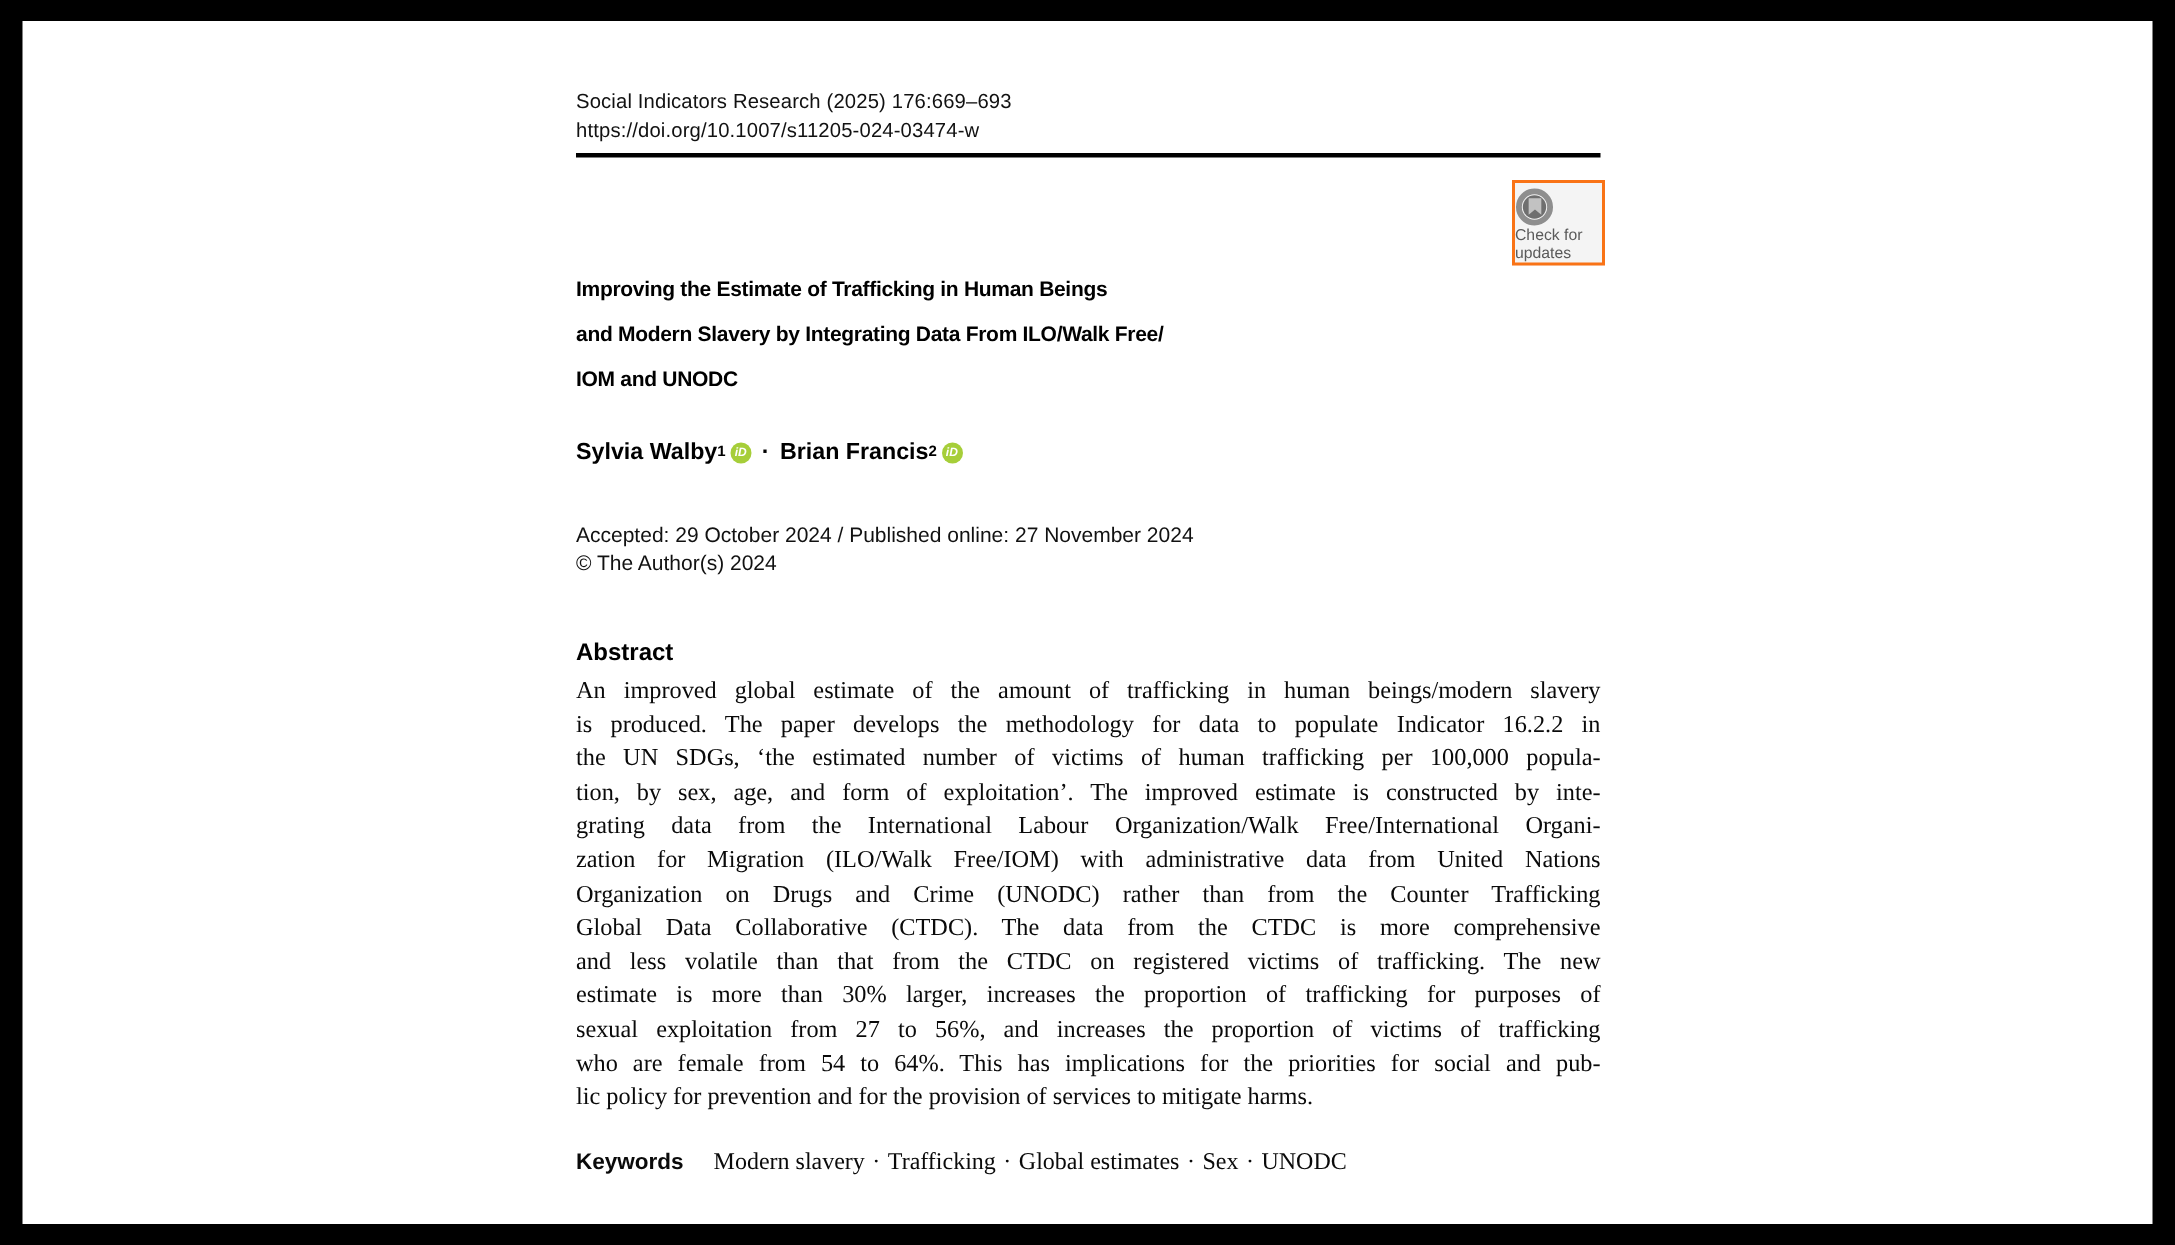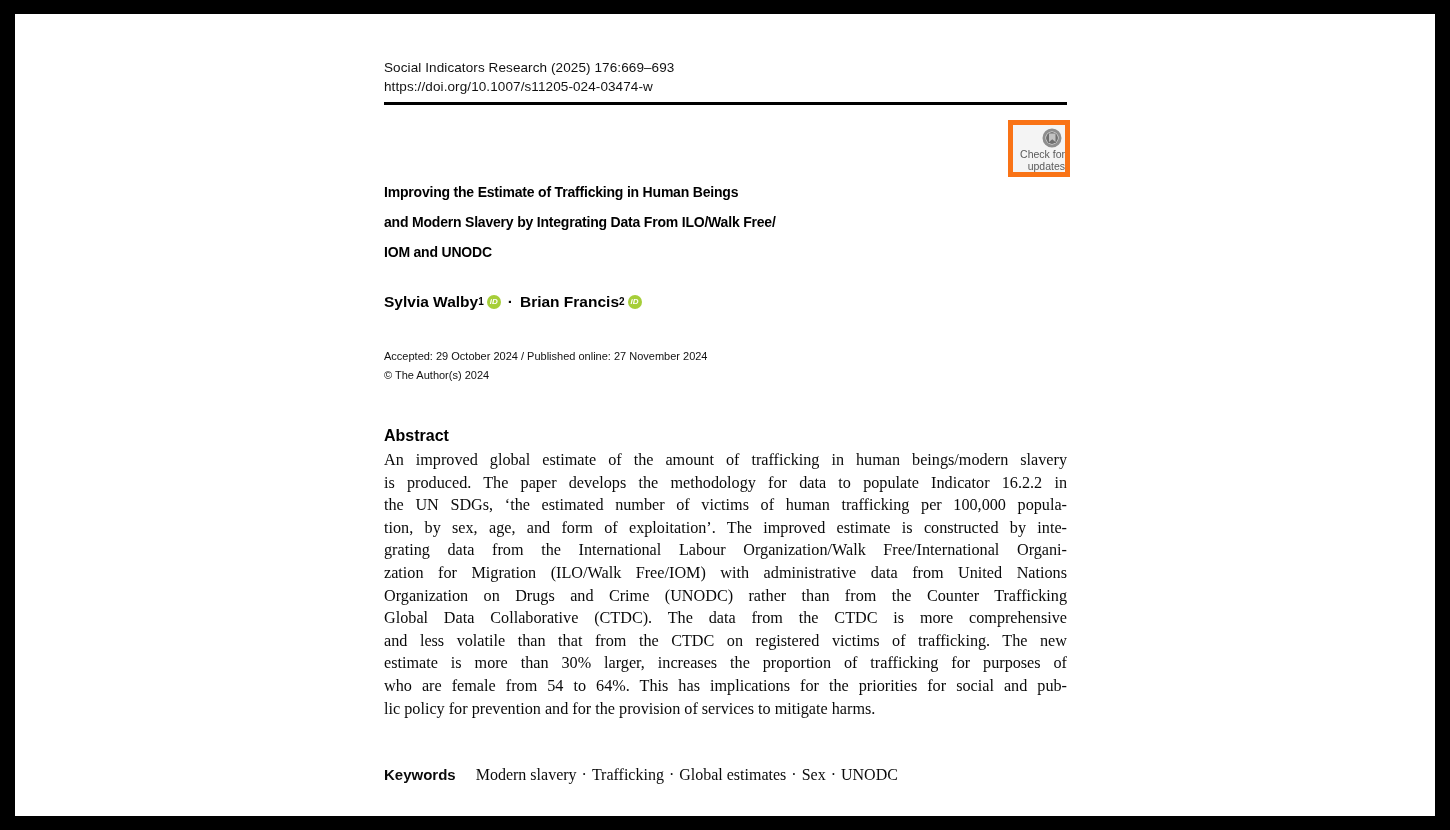--- a/index.html
+++ b/index.html
@@ -49,24 +49,24 @@
     font-weight: bold;
     letter-spacing: 0.6px;
     color: #1c1c1c;
   }
   
   .crossmark {
     position: absolute;
     left: 993px; top: 106px;
     width: 62px; height: 57px;
     background: #f4f4f4;
-    border: 5px solid #f97316;
+    border: 2px solid #f97316;
     display: flex;
     flex-direction: column;
-    align-items: flex-end;
+    align-items: flex-start;
     padding-top: 3px;
     cursor: pointer;
   }
   .crossmark-text {
     font-size: 10.5px;
     line-height: 12px;
     color: #5a5a5a;
     text-align: center;
   }
   
@@ -102,21 +102,21 @@
     color: #ffffff;
     font-size: 8px;
     font-weight: bold;
     font-style: italic;
     line-height: 1;
   }
   .auth-sep { margin: 0 7px; font-weight: bold; }
   
   .dates {
     top: 333px;
-    font-size: 11px;
+    font-size: 14px;
     line-height: 18.5px;
     color: #111111;
   }
   
   .abs-head {
     top: 413px;
     font-size: 16px;
     font-weight: bold;
     color: #000000;
   }
@@ -200,20 +200,21 @@
     <div class="abs-line">An improved global estimate of the amount of trafficking in human beings/modern slavery</div>
     <div class="abs-line">is produced. The paper develops the methodology for data to populate Indicator 16.2.2 in</div>
     <div class="abs-line">the UN SDGs, ‘the estimated number of victims of human trafficking per 100,000 popula-</div>
     <div class="abs-line">tion, by sex, age, and form of exploitation’. The improved estimate is constructed by inte-</div>
     <div class="abs-line">grating data from the International Labour Organization/Walk Free/International Organi-</div>
     <div class="abs-line">zation for Migration (ILO/Walk Free/IOM) with administrative data from United Nations</div>
     <div class="abs-line">Organization on Drugs and Crime (UNODC) rather than from the Counter Trafficking</div>
     <div class="abs-line">Global Data Collaborative (CTDC). The data from the CTDC is more comprehensive</div>
     <div class="abs-line">and less volatile than that from the CTDC on registered victims of trafficking. The new</div>
     <div class="abs-line">estimate is more than 30% larger, increases the proportion of trafficking for purposes of</div>
+    <div class="abs-line">sexual exploitation from 27 to 56%, and increases the proportion of victims of trafficking</div>
     <div class="abs-line">who are female from 54 to 64%. This has implications for the priorities for social and pub-</div>
     <div class="abs-line last">lic policy for prevention and for the provision of services to mitigate harms.</div>
   </div>
 
   <div class="col keywords">
     <span class="kw-label">Keywords</span><span>Modern slavery</span><span class="kw-sep">·</span><span>Trafficking</span><span class="kw-sep">·</span><span>Global estimates</span><span class="kw-sep">·</span><span>Sex</span><span class="kw-sep">·</span><span>UNODC</span>
   </div>
 
 </div>
 

